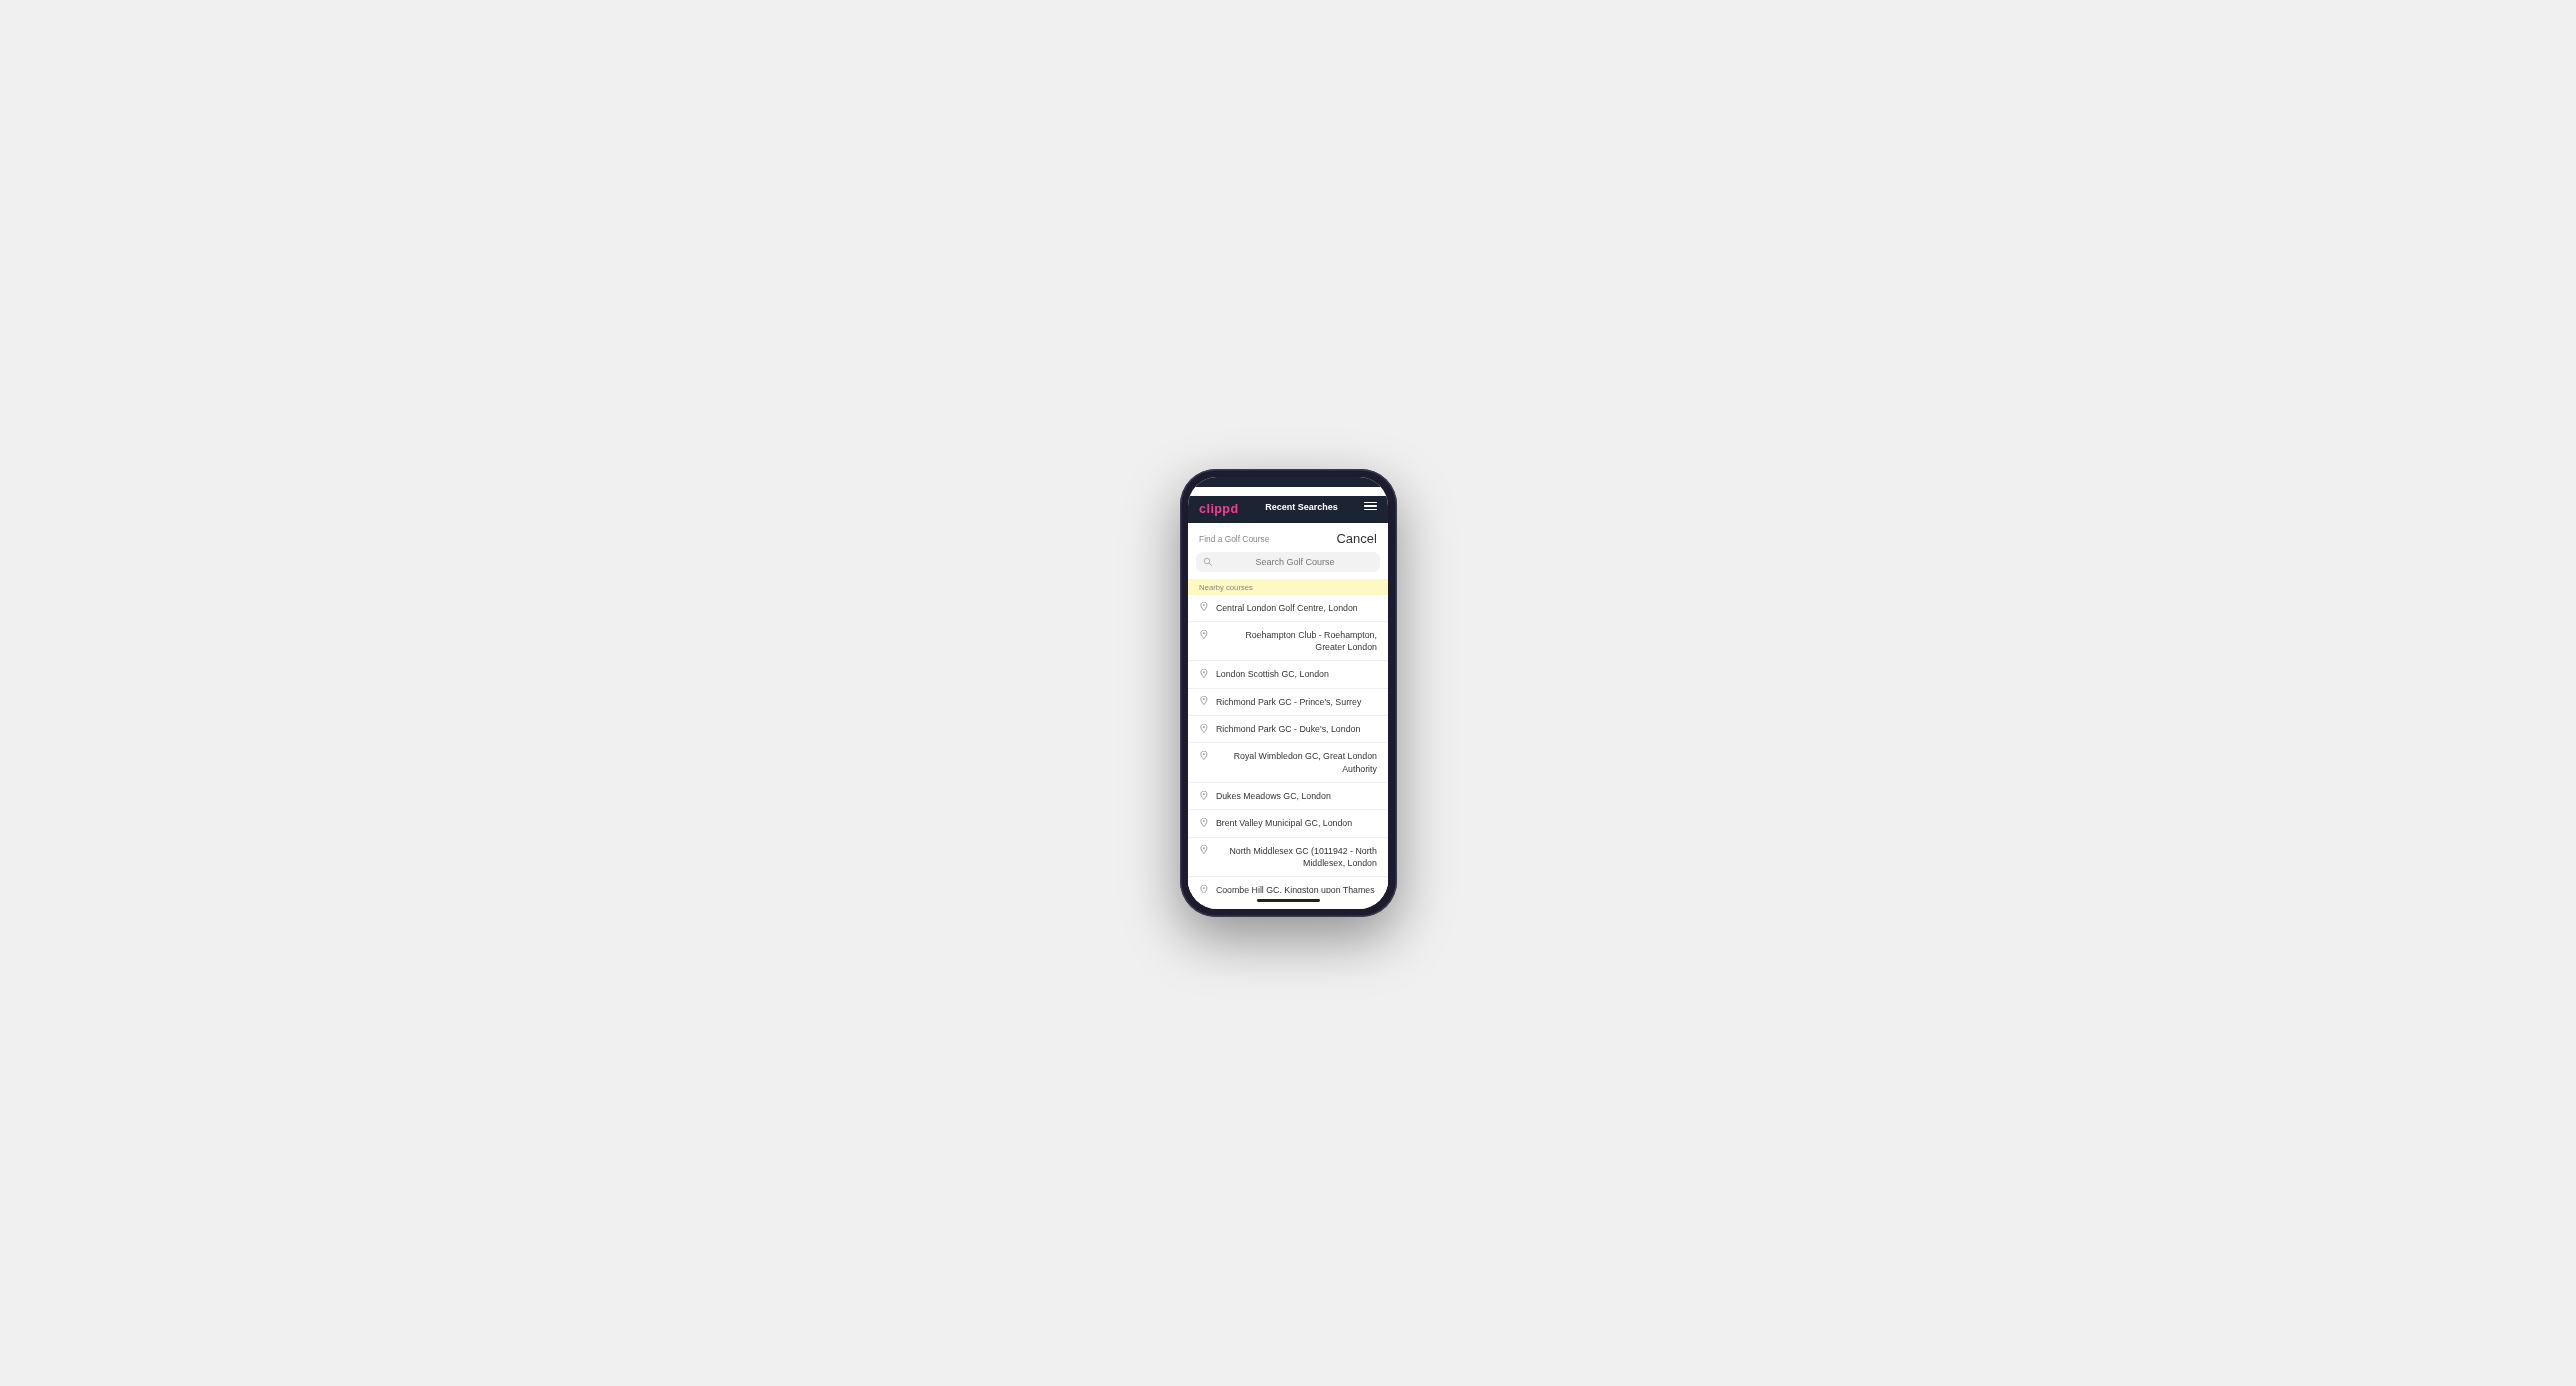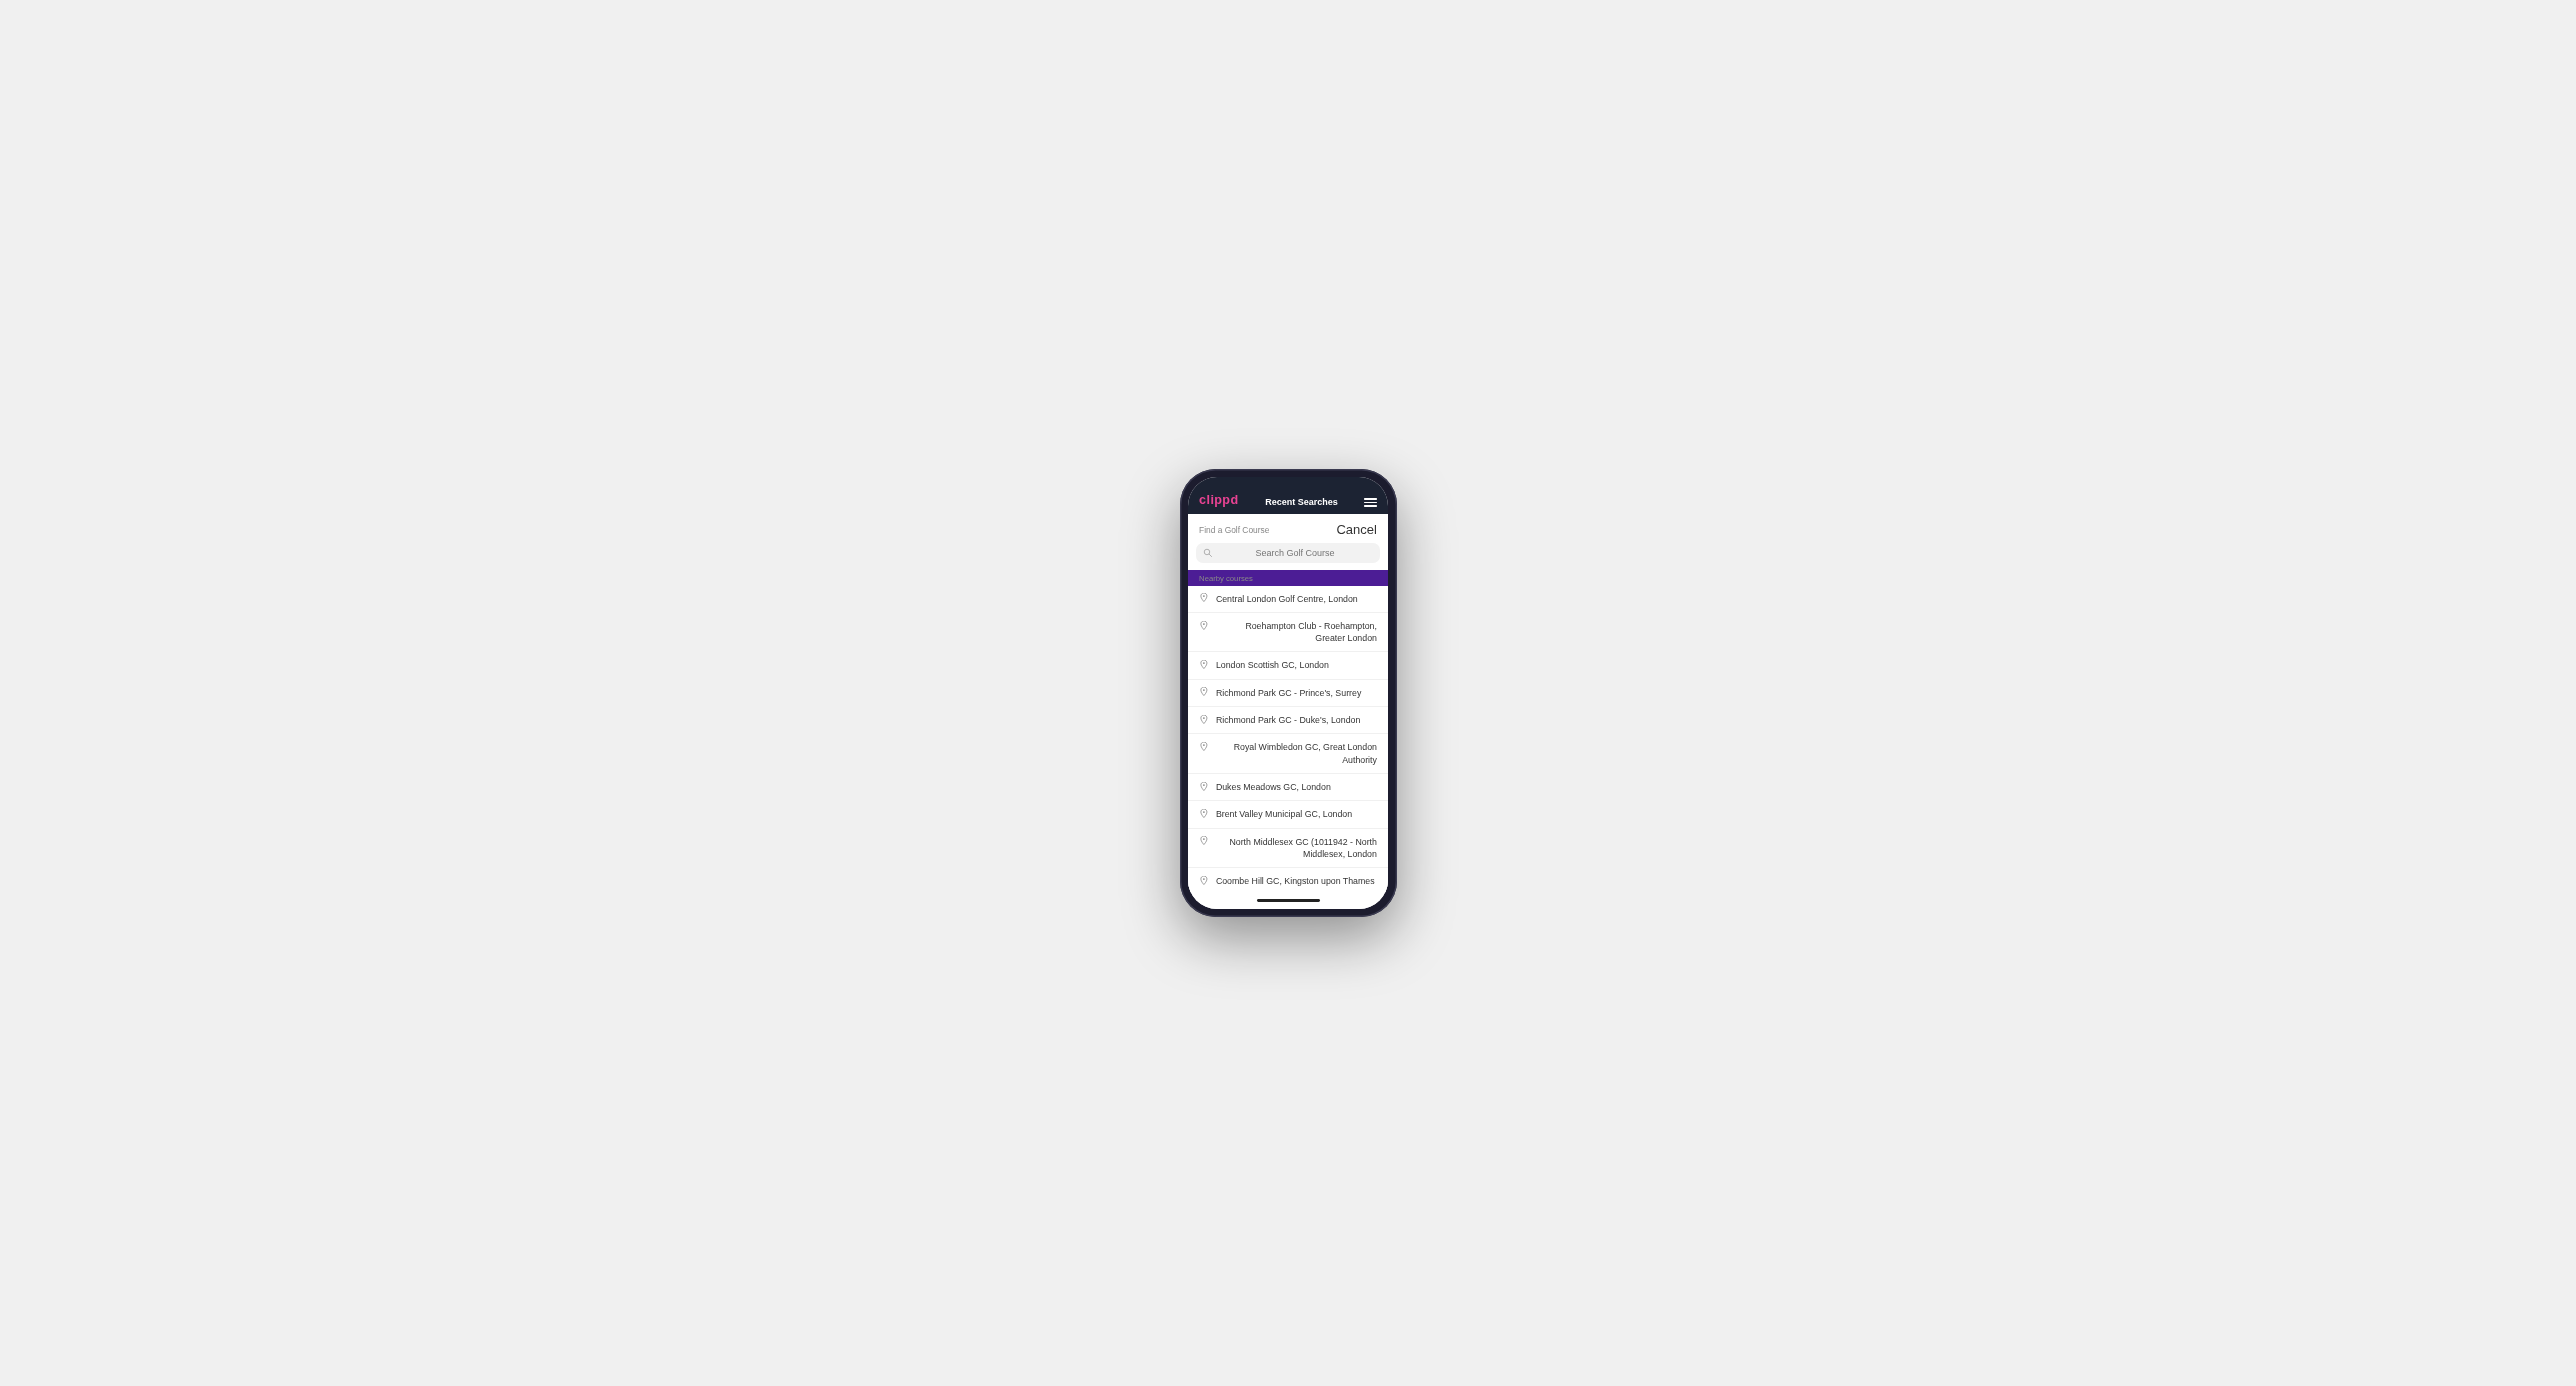--- a/index.html
+++ b/index.html
@@ -31,23 +31,24 @@
       flex-direction: column;
     }
     .status-bar {
       background: #1c2333;
       height: 9.8px;
       border-radius: 29px 29px 0 0;
     }
     .top-bar {
       background: #1c2333;
       display: flex;
-      align-items: flex-end;
+      align-items: flex-start;
       justify-content: space-between;
       padding: 5.6px 11.2px 7px;
+      margin-top: 9px;
     }
     .logo {
       font-size: 12.6px;
       font-weight: 700;
       color: #e84393;
       letter-spacing: 0.4px;
     }
     .top-bar-title {
       font-size: 9px;
       font-weight: 700;
@@ -119,21 +120,21 @@
       text-align: center;
     }
     .nearby-section {
       flex: 1;
       overflow-y: auto;
     }
     .nearby-label {
       font-size: 7.7px;
       color: #888;
       padding: 4.2px 11.2px 2.8px;
-      background: #4c1d95;
+      background: #fef9c3;
     }
     .course-item {
       display: flex;
       align-items: flex-start;
       gap: 7px;
       padding: 7px 11.2px;
       border-bottom: 0.7px solid #f0f0f0;
       cursor: pointer;
       background: #fff;
     }

